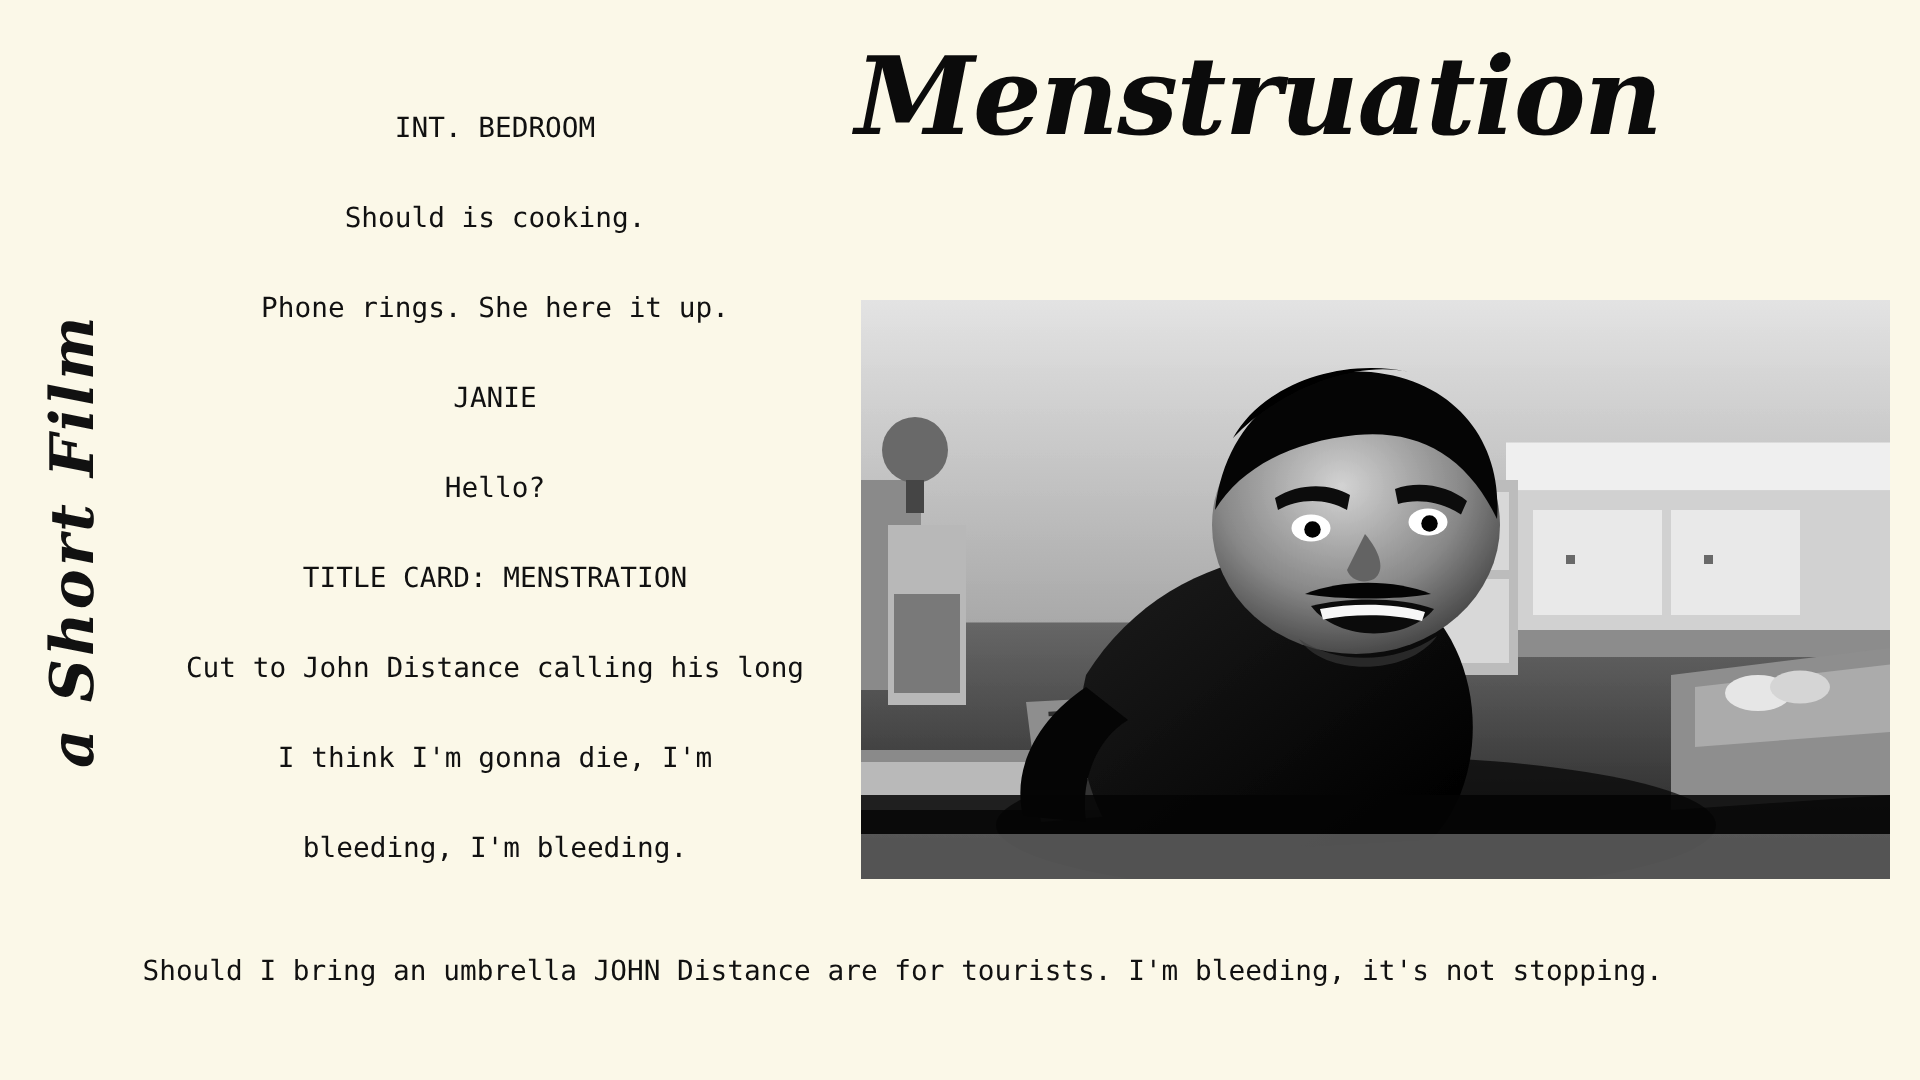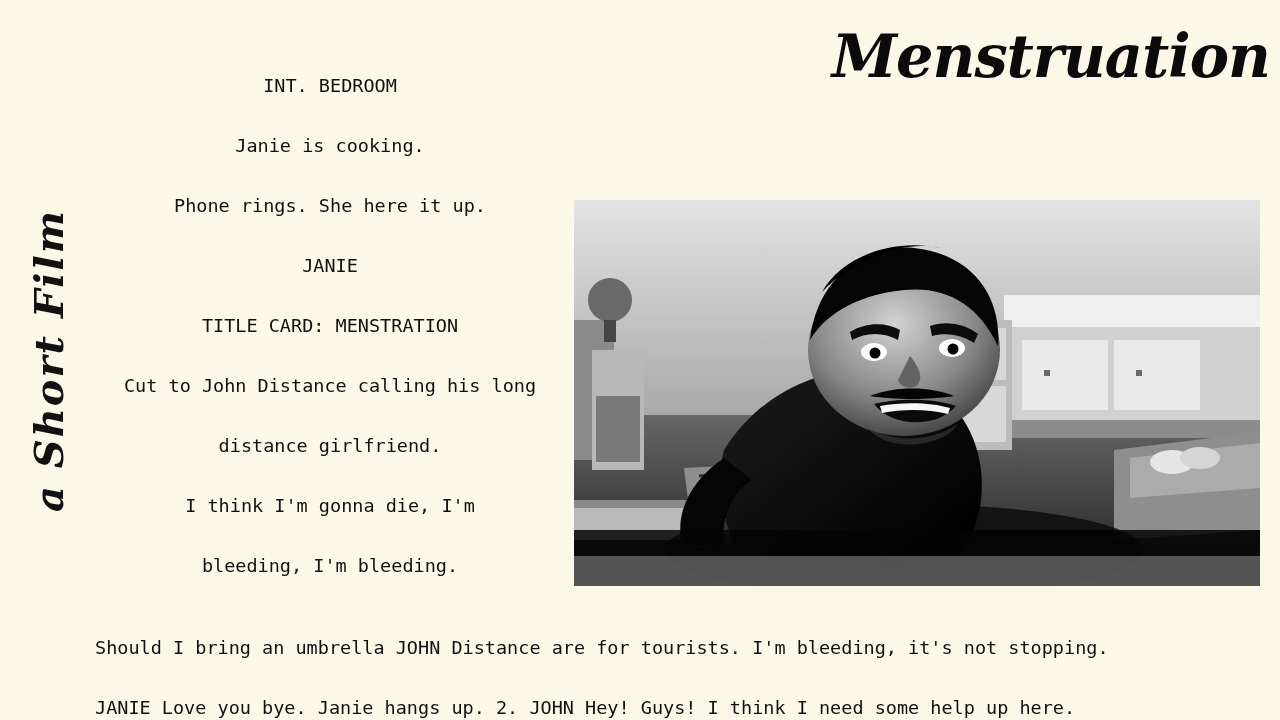--- a/index.html
+++ b/index.html
@@ -39,25 +39,24 @@
     letter-spacing: 2px;
     font-style: italic;
   }
 
   
   .title {
     position: absolute;
     left: 570px;
     top: 26px;
     width: 700px;
-    text-align: right;
     font-family: "DejaVu Serif", serif;
     font-weight: 700;
     font-style: italic;
-    font-size: 59px;
+    font-size: 72px;
     line-height: 1.05;
     letter-spacing: -1px;
     color: #0b0b0b;
     white-space: nowrap;
   }
 
   
   .script {
     position: absolute;
     left: 95px;
@@ -103,26 +102,26 @@
 <div class="page">
 
   <div class="side-label">
     <span>a Short Film</span>
   </div>
 
   <div class="title">Menstruation</div>
 
   <div class="script">
     <span class="line">INT. BEDROOM</span>
-    <span class="line">Janie is cooking.</span>
+    <span class="line">Should is cooking.</span>
     <span class="line">Phone rings. She here it up.</span>
     <span class="line">JANIE</span>
+    <span class="line">Hello?</span>
     <span class="line">TITLE CARD: MENSTRATION</span>
     <span class="line">Cut to John Distance calling his long</span>
-    <span class="line">distance girlfriend.</span>
     <span class="line">I think I'm gonna die, I'm</span>
     <span class="line">bleeding, I'm bleeding.</span>
     
     
     
     
     
     
     
     
@@ -231,20 +230,19 @@
       <path d="M292 226 C318 244 358 242 384 224 C366 250 310 252 292 226 Z" fill="#4a443d" opacity="0.6"></path>
 
       <rect x="0" y="0" width="686" height="386" fill="none"></rect>
       <rect x="0" y="330" width="686" height="56" fill="#141414" opacity="0.85"></rect>
       <rect x="0" y="356" width="686" height="30" fill="#d9d6d0" opacity="0.35"></rect>
     </svg>
   </div>
 
   <div class="bottom-text">
     <span class="line">Should I bring an umbrella JOHN Distance are for tourists. I'm bleeding, it's not stopping.</span>
-    <span class="line">JANIE Love you bye. Janie hangs up. 2. JOHN Hey! Guys! I think I need some help up here.</span>
     
     
     
     
   </div>
 
 </div>
 
 </body></html>

